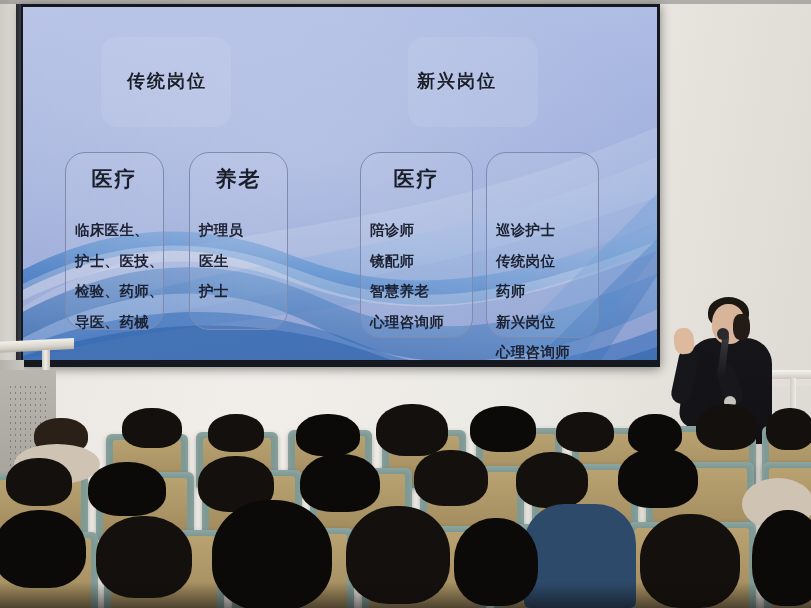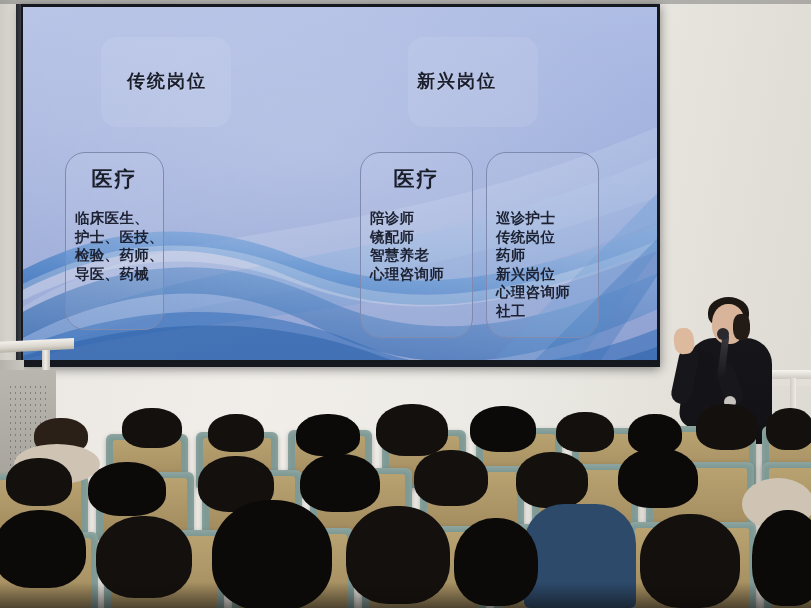--- a/index.html
+++ b/index.html
@@ -116,21 +116,21 @@
     position: absolute;
     left: 9px;
     right: 6px;
     top: 56px;
     color: #1d2233;
     font-size: 14.5px;
     line-height: 18.6px;
     font-weight: 600;
     letter-spacing: .3px;
   }
-  .card-list div { white-space: nowrap; }
+  .card-list div { white-space: nowrap; margin-top: 12px; }
 
   
   .lectern-top {
     position: absolute;
     left: -4px;
     top: 340px;
     width: 78px;
     height: 11px;
     background: linear-gradient(180deg, #f3f1ec 0%, #d9d5cc 60%, #b6b1a6 100%);
     transform: skewY(-3deg);
@@ -363,20 +363,28 @@
       <div class="card" style="left:42px; top:145px; width:99px; height:178px;">
         <div class="card-title">医疗</div>
         <div class="card-list">
           <div>临床医生、</div>
           <div>护士、医技、</div>
           <div>检验、药师、</div>
           <div>导医、药械</div>
         </div>
       </div>
 
+      <div class="card" style="left:166px; top:145px; width:99px; height:178px;">
+        <div class="card-title">养老</div>
+        <div class="card-list">
+          <div>护理员</div>
+          <div>医生</div>
+          <div>护士</div>
+        </div>
+      </div>
 
       <div class="card" style="left:337px; top:145px; width:113px; height:186px;">
         <div class="card-title">医疗</div>
         <div class="card-list">
           <div>陪诊师</div>
           <div>镜配师</div>
           <div>智慧养老</div>
           <div>心理咨询师</div>
         </div>
       </div>

